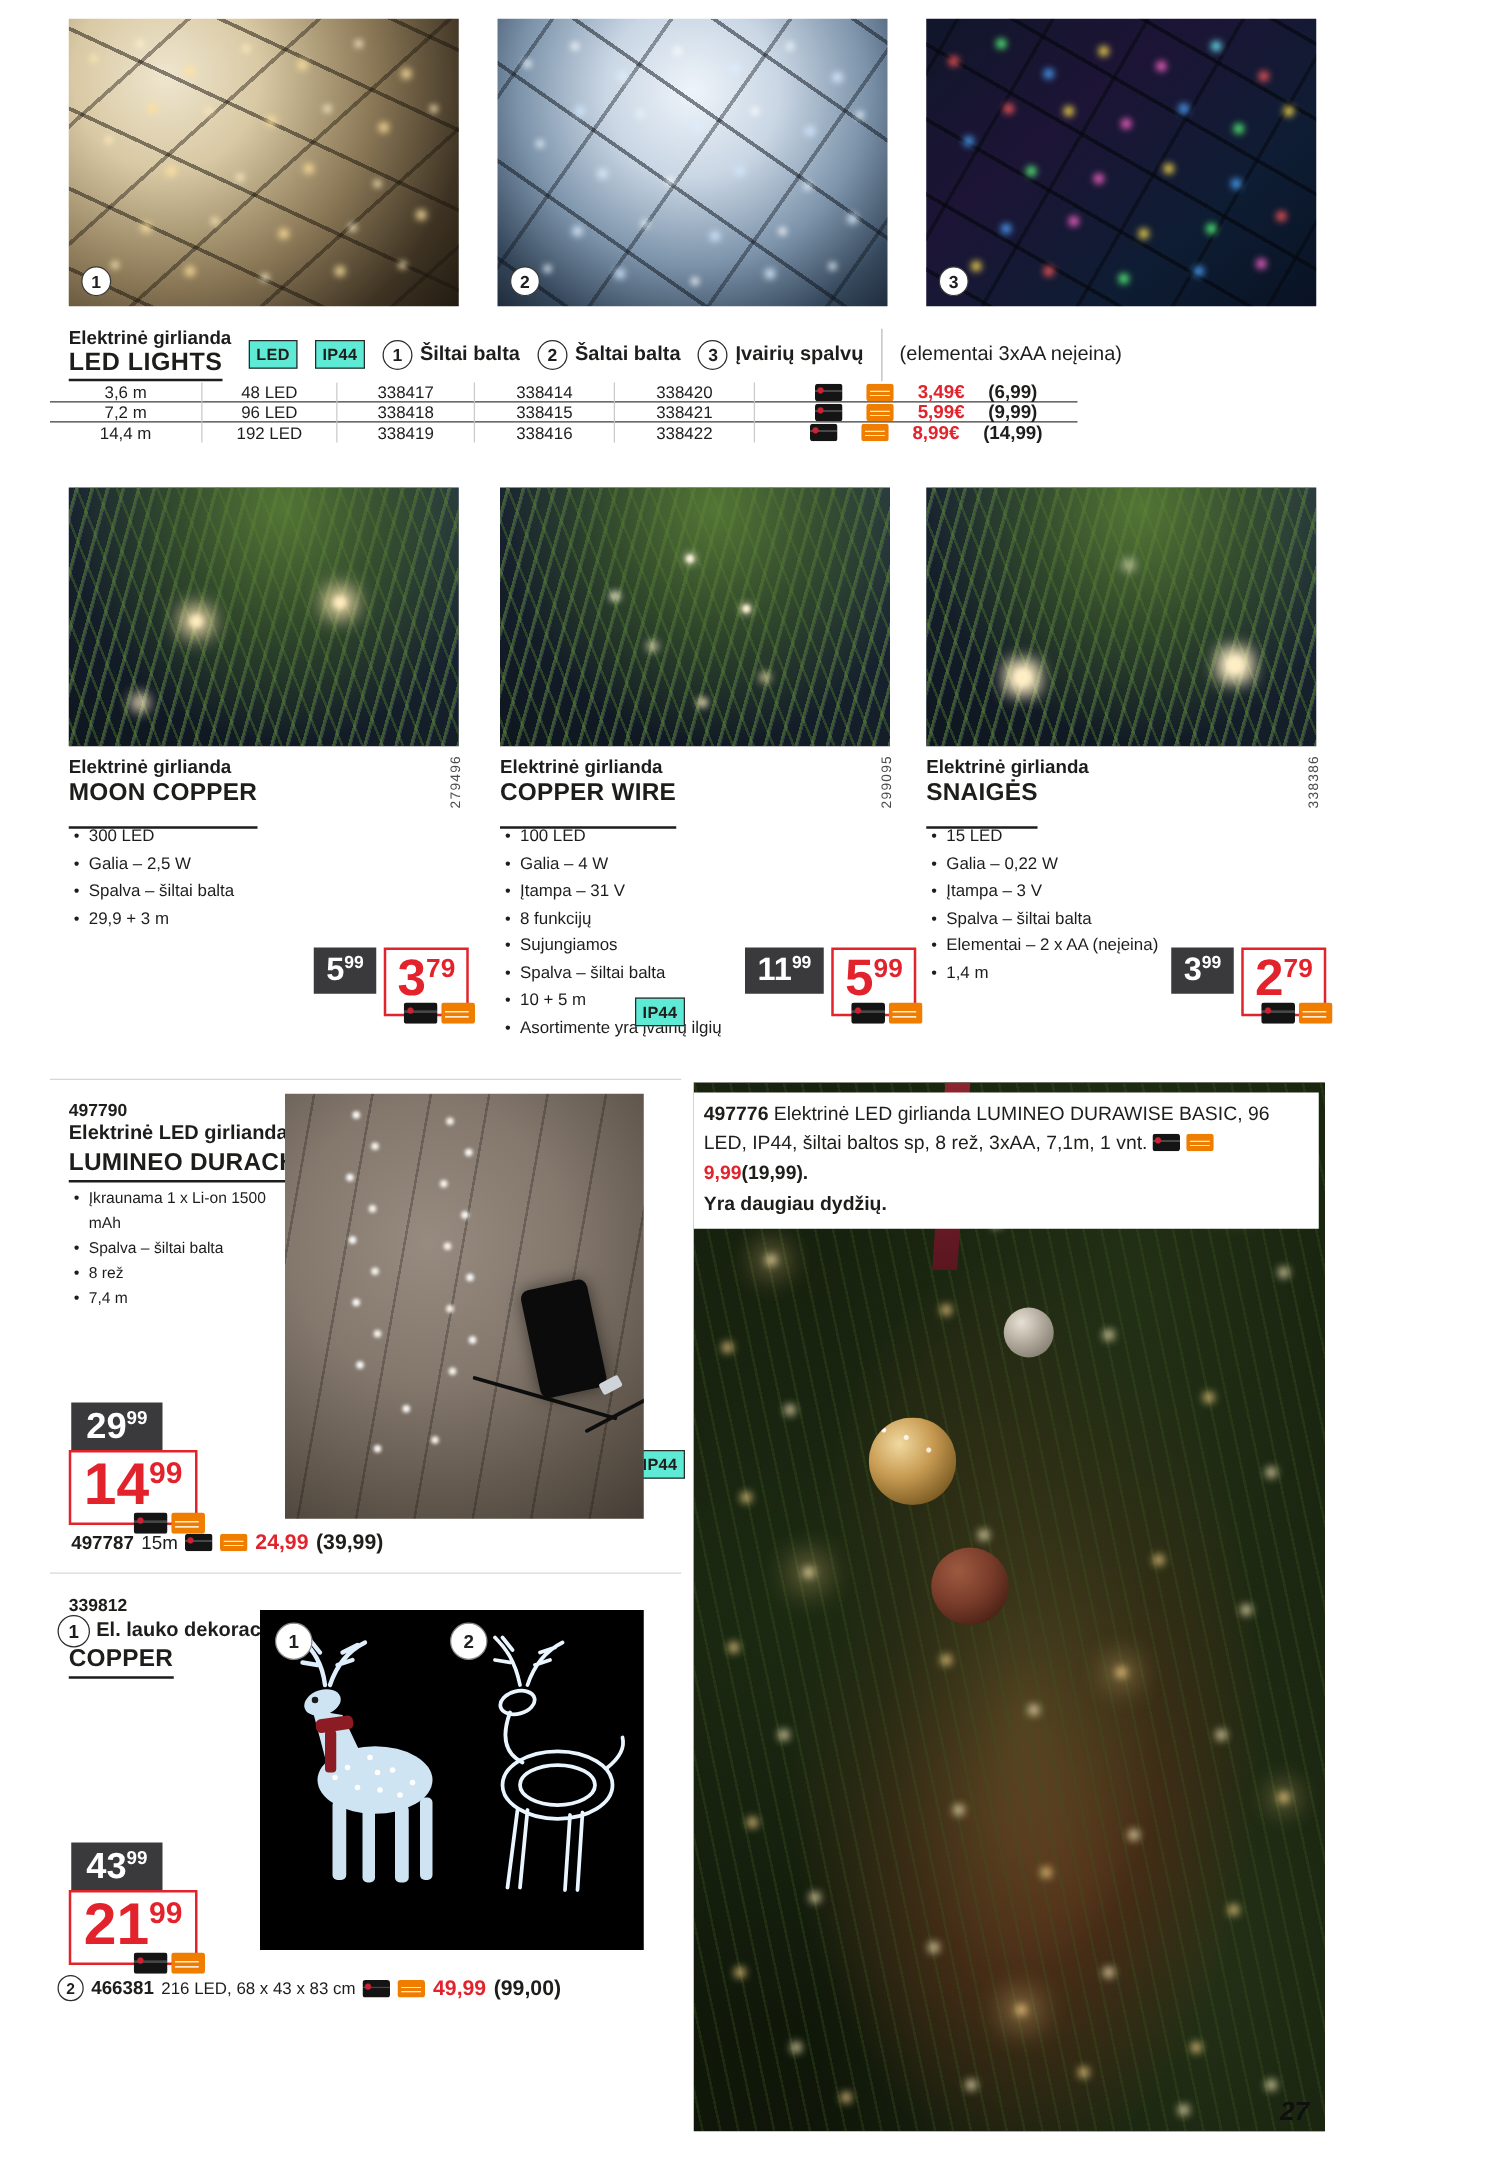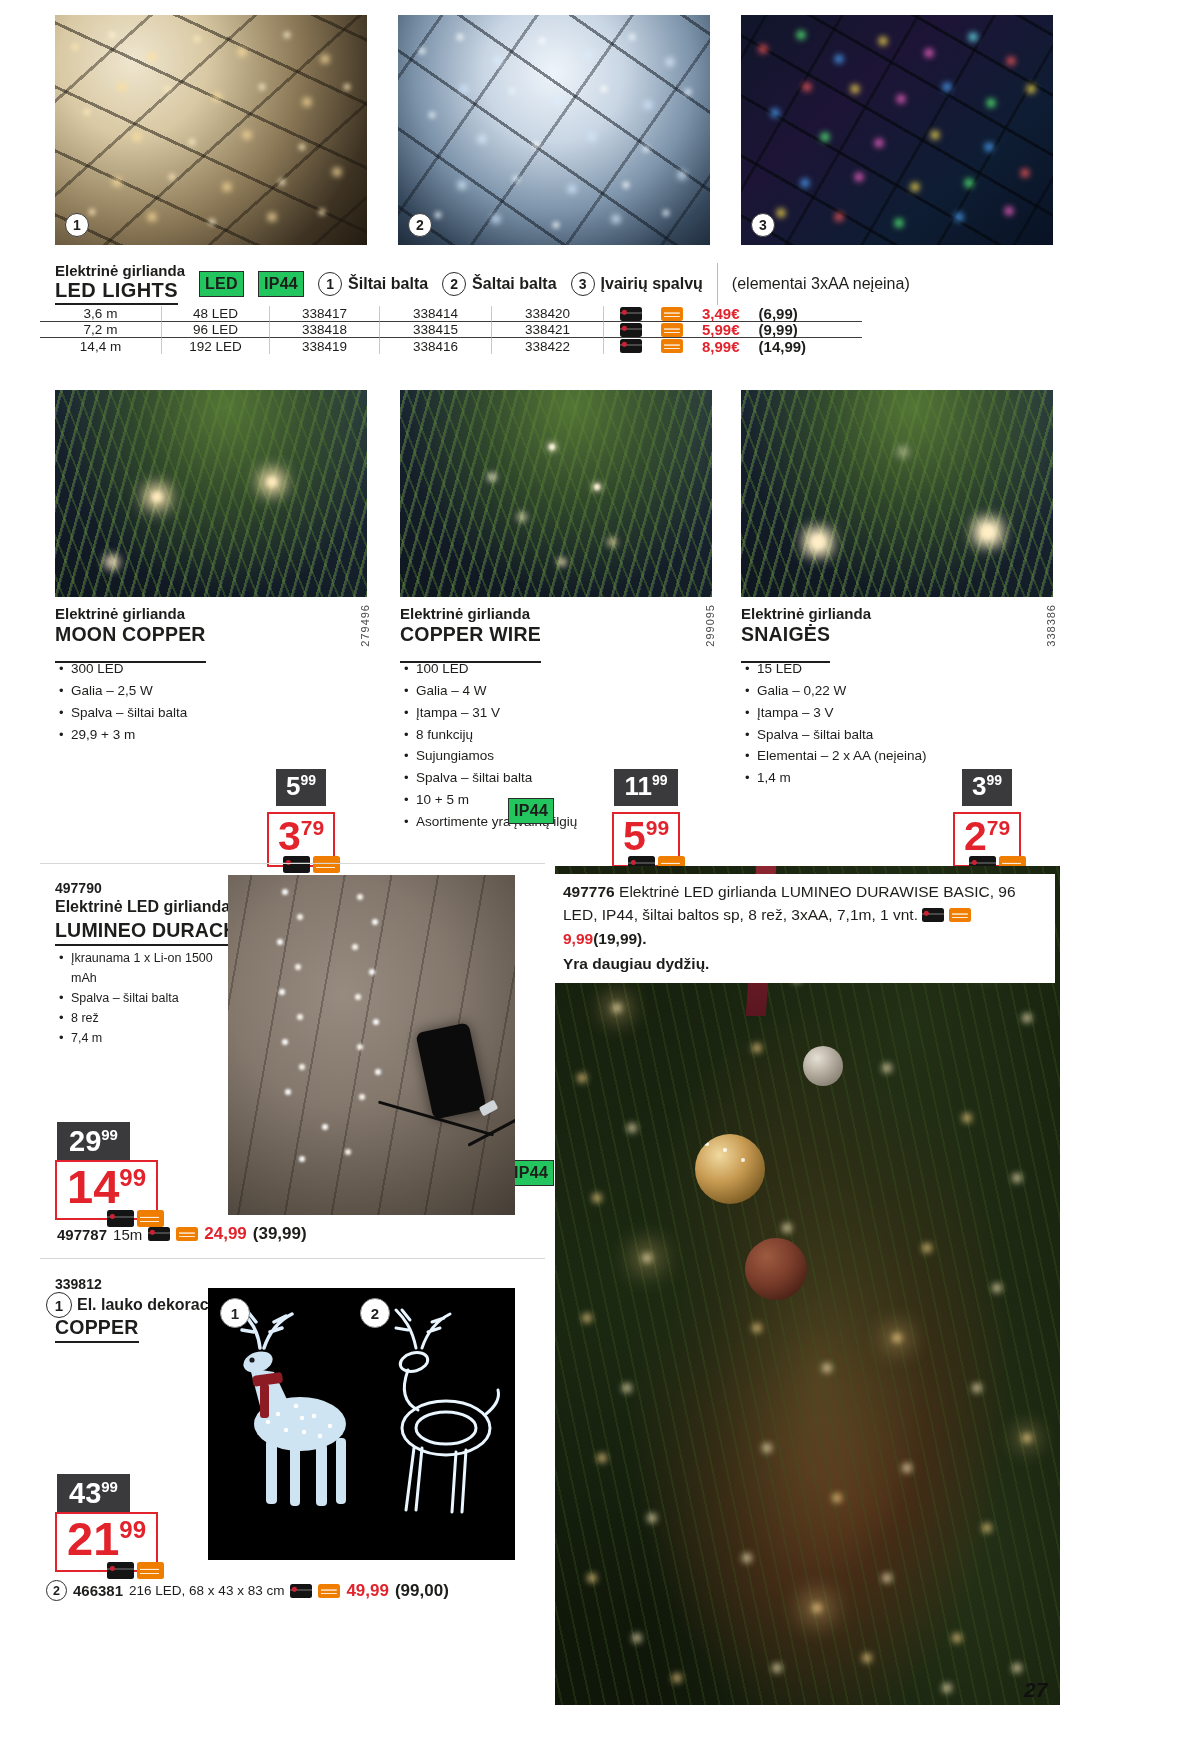--- a/index.html
+++ b/index.html
@@ -6,21 +6,21 @@
   html,body{background:#fff}
   body{font-family:"Liberation Sans",sans-serif;color:#1d1d1b;-webkit-font-smoothing:antialiased}
   .page{position:relative;width:1200px;height:1739px;margin:0 auto;background:#fff;overflow:hidden}
 
   
   .b{font-weight:700}
   .red{color:#e2232c}
   .abs{position:absolute}
   .hline{position:absolute;height:1px;background:#d7d7d5}
   .badge{display:inline-flex;align-items:center;justify-content:center;border:1.7px solid #2b2b2b;
-         font-weight:700;font-size:16px;padding:4px 5px;letter-spacing:.3px;background:#22c55e;line-height:1}
+         font-weight:700;font-size:13px;padding:4px 5px;letter-spacing:.3px;background:#5eead4;line-height:1}
   .circle-num{display:inline-flex;align-items:center;justify-content:center;width:24px;height:24px;
          border:1.7px solid #2b2b2b;border-radius:50%;font-weight:700;font-size:14px;background:#fff;flex:0 0 auto}
   .card{display:inline-block;width:27px;height:17px;border-radius:2.5px;vertical-align:-3px}
   .card-black{background:#141414;background-image:radial-gradient(circle at 20% 38%, #c23 0 2px, transparent 3px),
       linear-gradient(0deg, transparent 52%, rgba(255,255,255,.22) 53% 62%, transparent 63%)}
   .card-orange{background:#ef7d00;background-image:linear-gradient(0deg, transparent 28%, rgba(255,255,255,.85) 30% 36%,
       transparent 38%, transparent 52%, rgba(255,255,255,.85) 54% 60%, transparent 62%);
       background-size:72% 100%;background-repeat:no-repeat;background-position:3px 0}
   .card.sm{width:22px;height:14px;vertical-align:-2px}
 
@@ -130,36 +130,36 @@
   .t-name{font-size:20px;font-weight:700;letter-spacing:.4px;border-bottom:2.5px solid #1d1d1b;display:inline-block;padding-bottom:1px}
   .legend-item{display:flex;align-items:center;gap:6px;font-size:16px;font-weight:700}
   .vdiv{width:1px;height:42px;background:#b9b9b7}
   .legend-note{font-size:16px;font-weight:400}
 
   .spec-table{position:absolute;left:40px;top:306px;width:822px;display:grid;
       grid-template-columns:122px 108px 110px 112px 112px 258px}
   .cell{height:16px;display:flex;align-items:center;justify-content:center;font-size:13.5px}
   .cell.sep{border-right:1px solid #c9c9c9}
   .row-line{border-bottom:1px solid #3c3c3c}
-  .cell.price{justify-content:flex-start;padding-left:16px;gap:19px;font-weight:700;font-size:15px}
+  .cell.price{justify-content:center;padding-left:16px;gap:19px;font-weight:700;font-size:15px}
 
   
   .mid-card{position:absolute;top:390px;width:312px;height:472px}
   .mid-card .ph{left:0;top:0;width:312px;height:207px}
   .vert-art{position:absolute;right:-4px;top:214px;writing-mode:vertical-rl;transform:rotate(180deg);
       font-size:11px;color:#4a4a4a;letter-spacing:1px}
   .p-kicker{position:absolute;left:0;top:215px;font-size:15px;font-weight:700}
   .p-name{position:absolute;left:0;top:233px;font-size:19.5px;font-weight:700;letter-spacing:.2px;
       border-bottom:2.5px solid #1d1d1b;padding-bottom:15px}
   .bullets{position:absolute;list-style:none}
   .bullets li{position:relative;padding-left:14px;font-size:13.5px;line-height:1.62}
   .bullets li::before{content:"•";position:absolute;left:2px;top:0;font-size:13px;color:#1d1d1b}
   .mid-card .bullets{left:2px;top:268px;width:206px}
 
-  .price-block{position:absolute;top:379px;right:16px;width:100px;display:flex;flex-direction:column;align-items:center;gap:6px}
+  .price-block{position:absolute;top:368px;right:16px;width:100px;display:flex;flex-direction:row;align-items:flex-start;gap:6px}
   .old-box{background:#3a3a3c;color:#fff;font-weight:700;font-size:26px;line-height:1;padding:4px 10px 7px;white-space:nowrap}
   .old-box sup{font-size:14px}
   .new-box{position:relative;border:2.5px solid #e2232c;background:#fff;color:#e2232c;font-weight:700;
       font-size:41px;line-height:.95;padding:3px 9px 9px;white-space:nowrap}
   .new-box sup{font-size:21px}
   .new-box .cards{position:absolute;right:-7px;bottom:-8px;display:flex;gap:3px}
 
   
   .sec-art{position:absolute;font-size:14px;font-weight:700}
   .sec-kicker{position:absolute;font-size:16px;font-weight:700}

